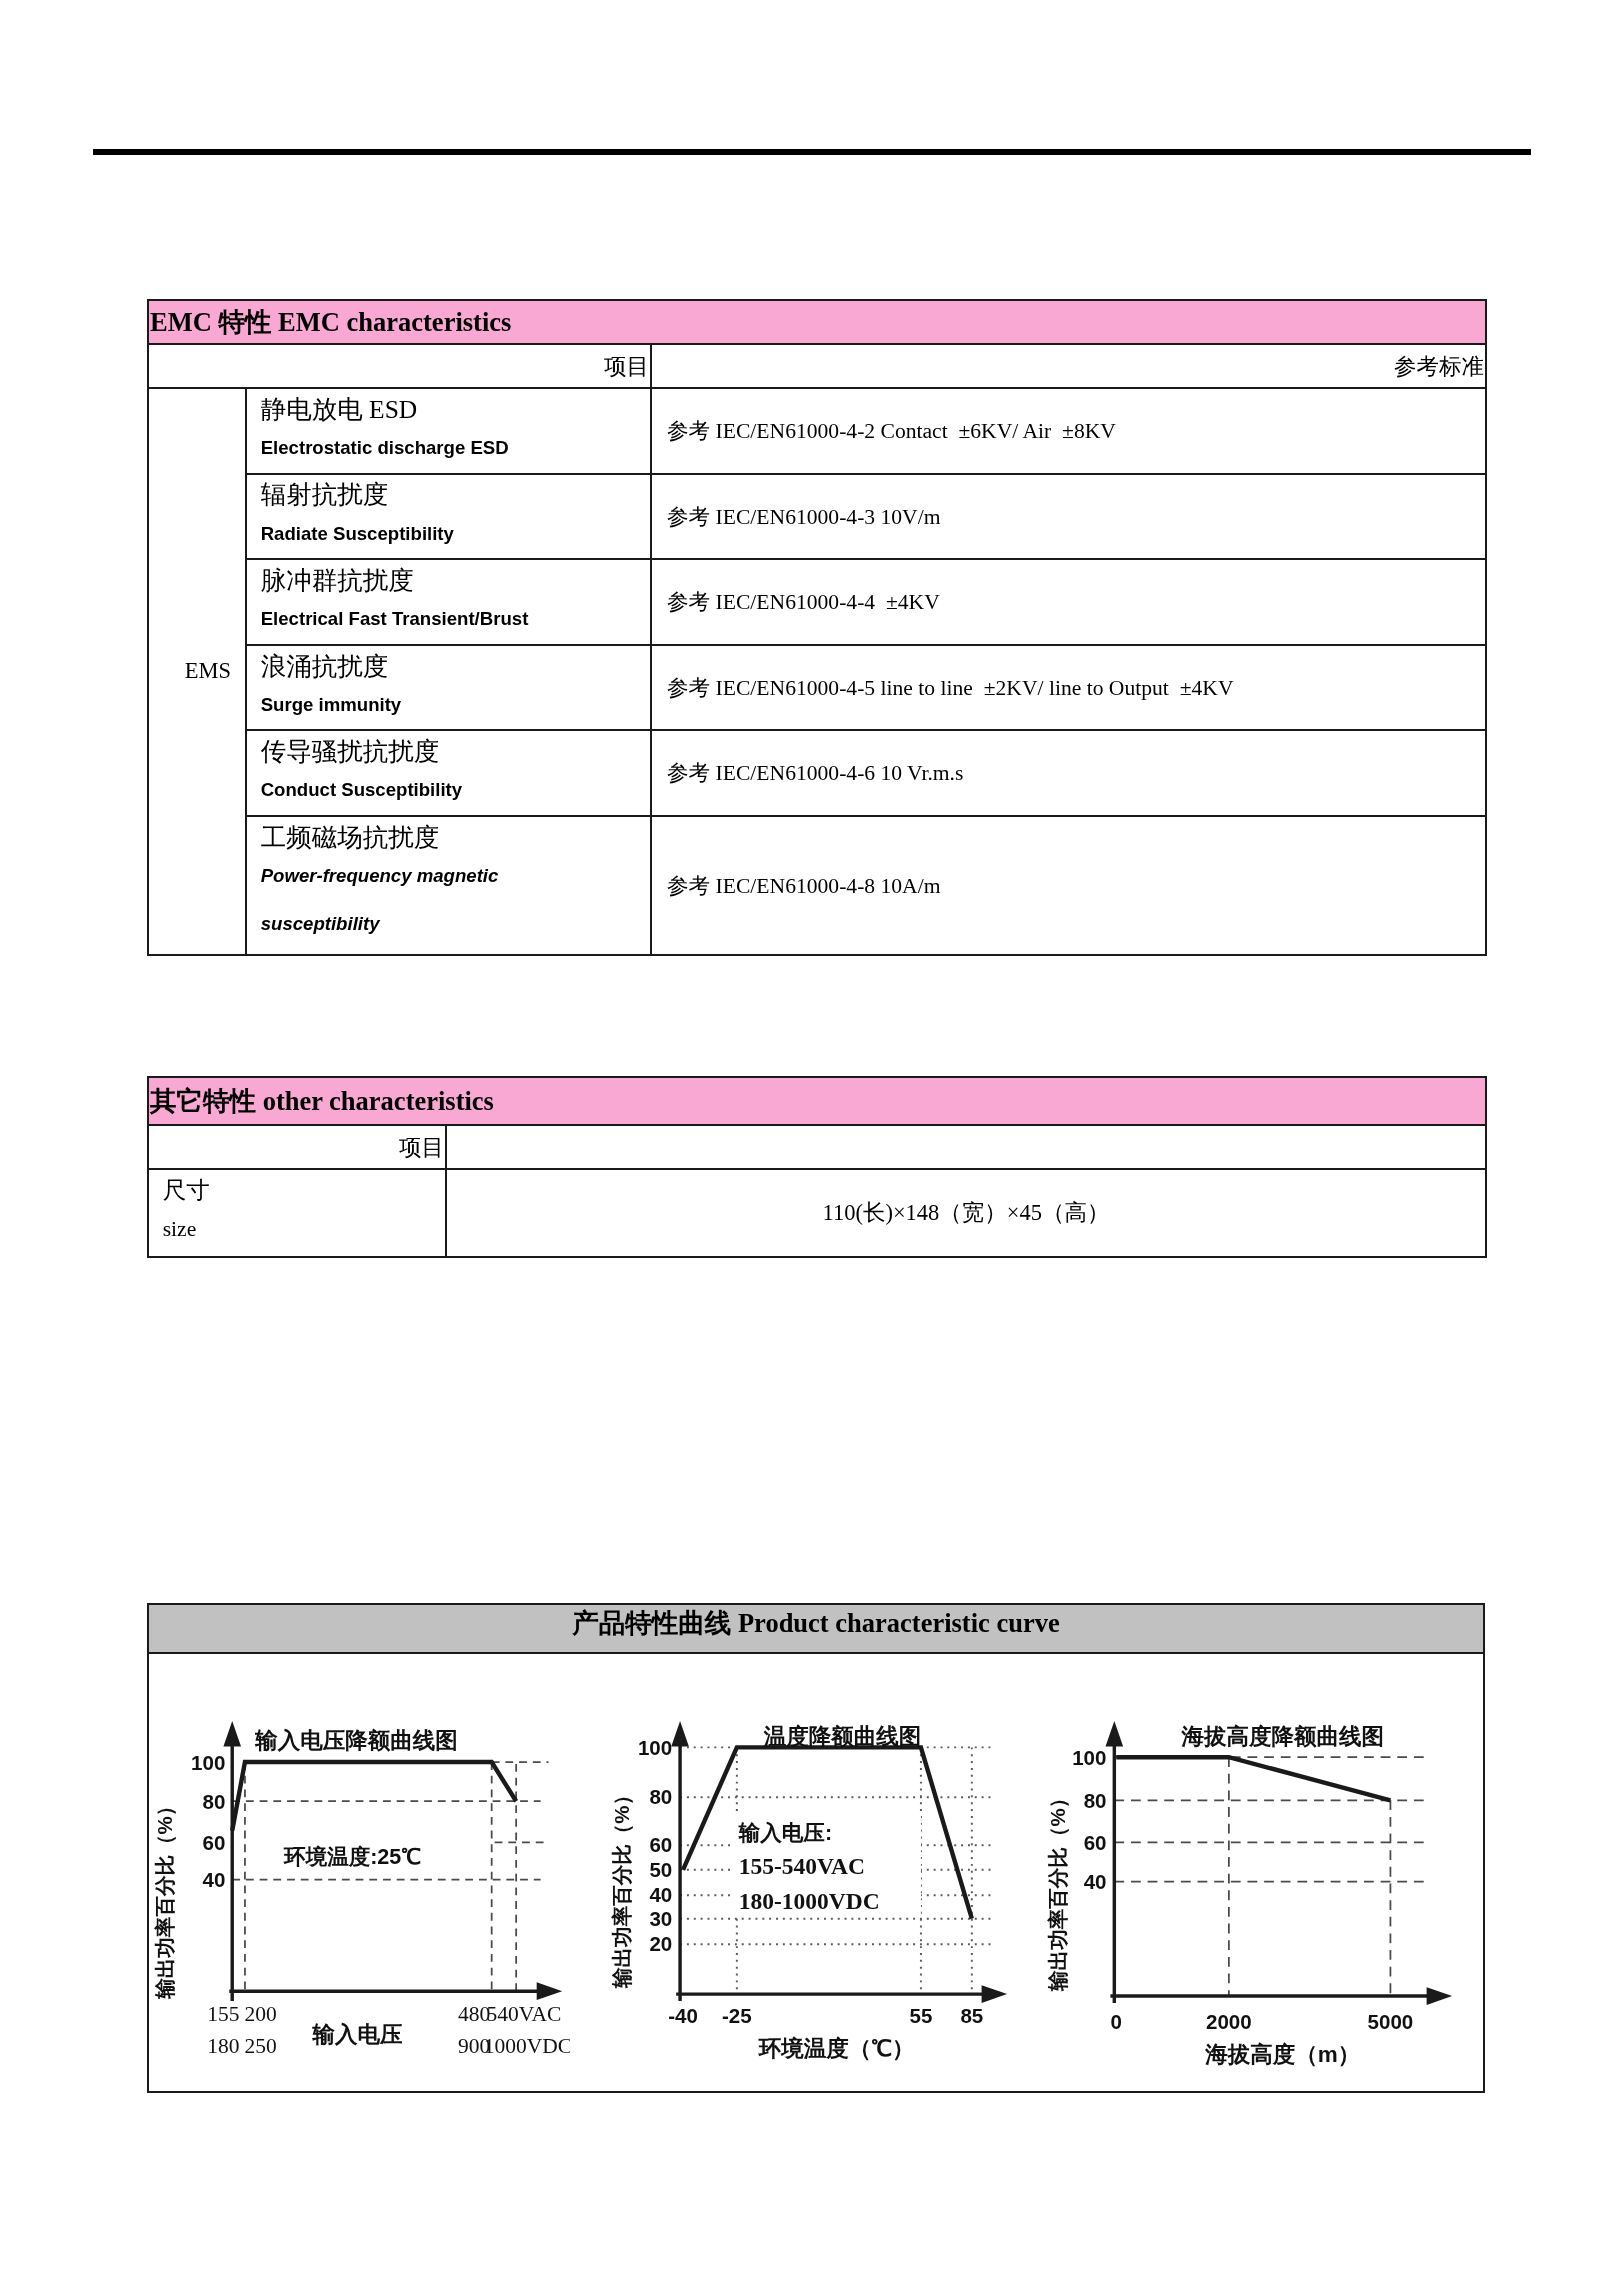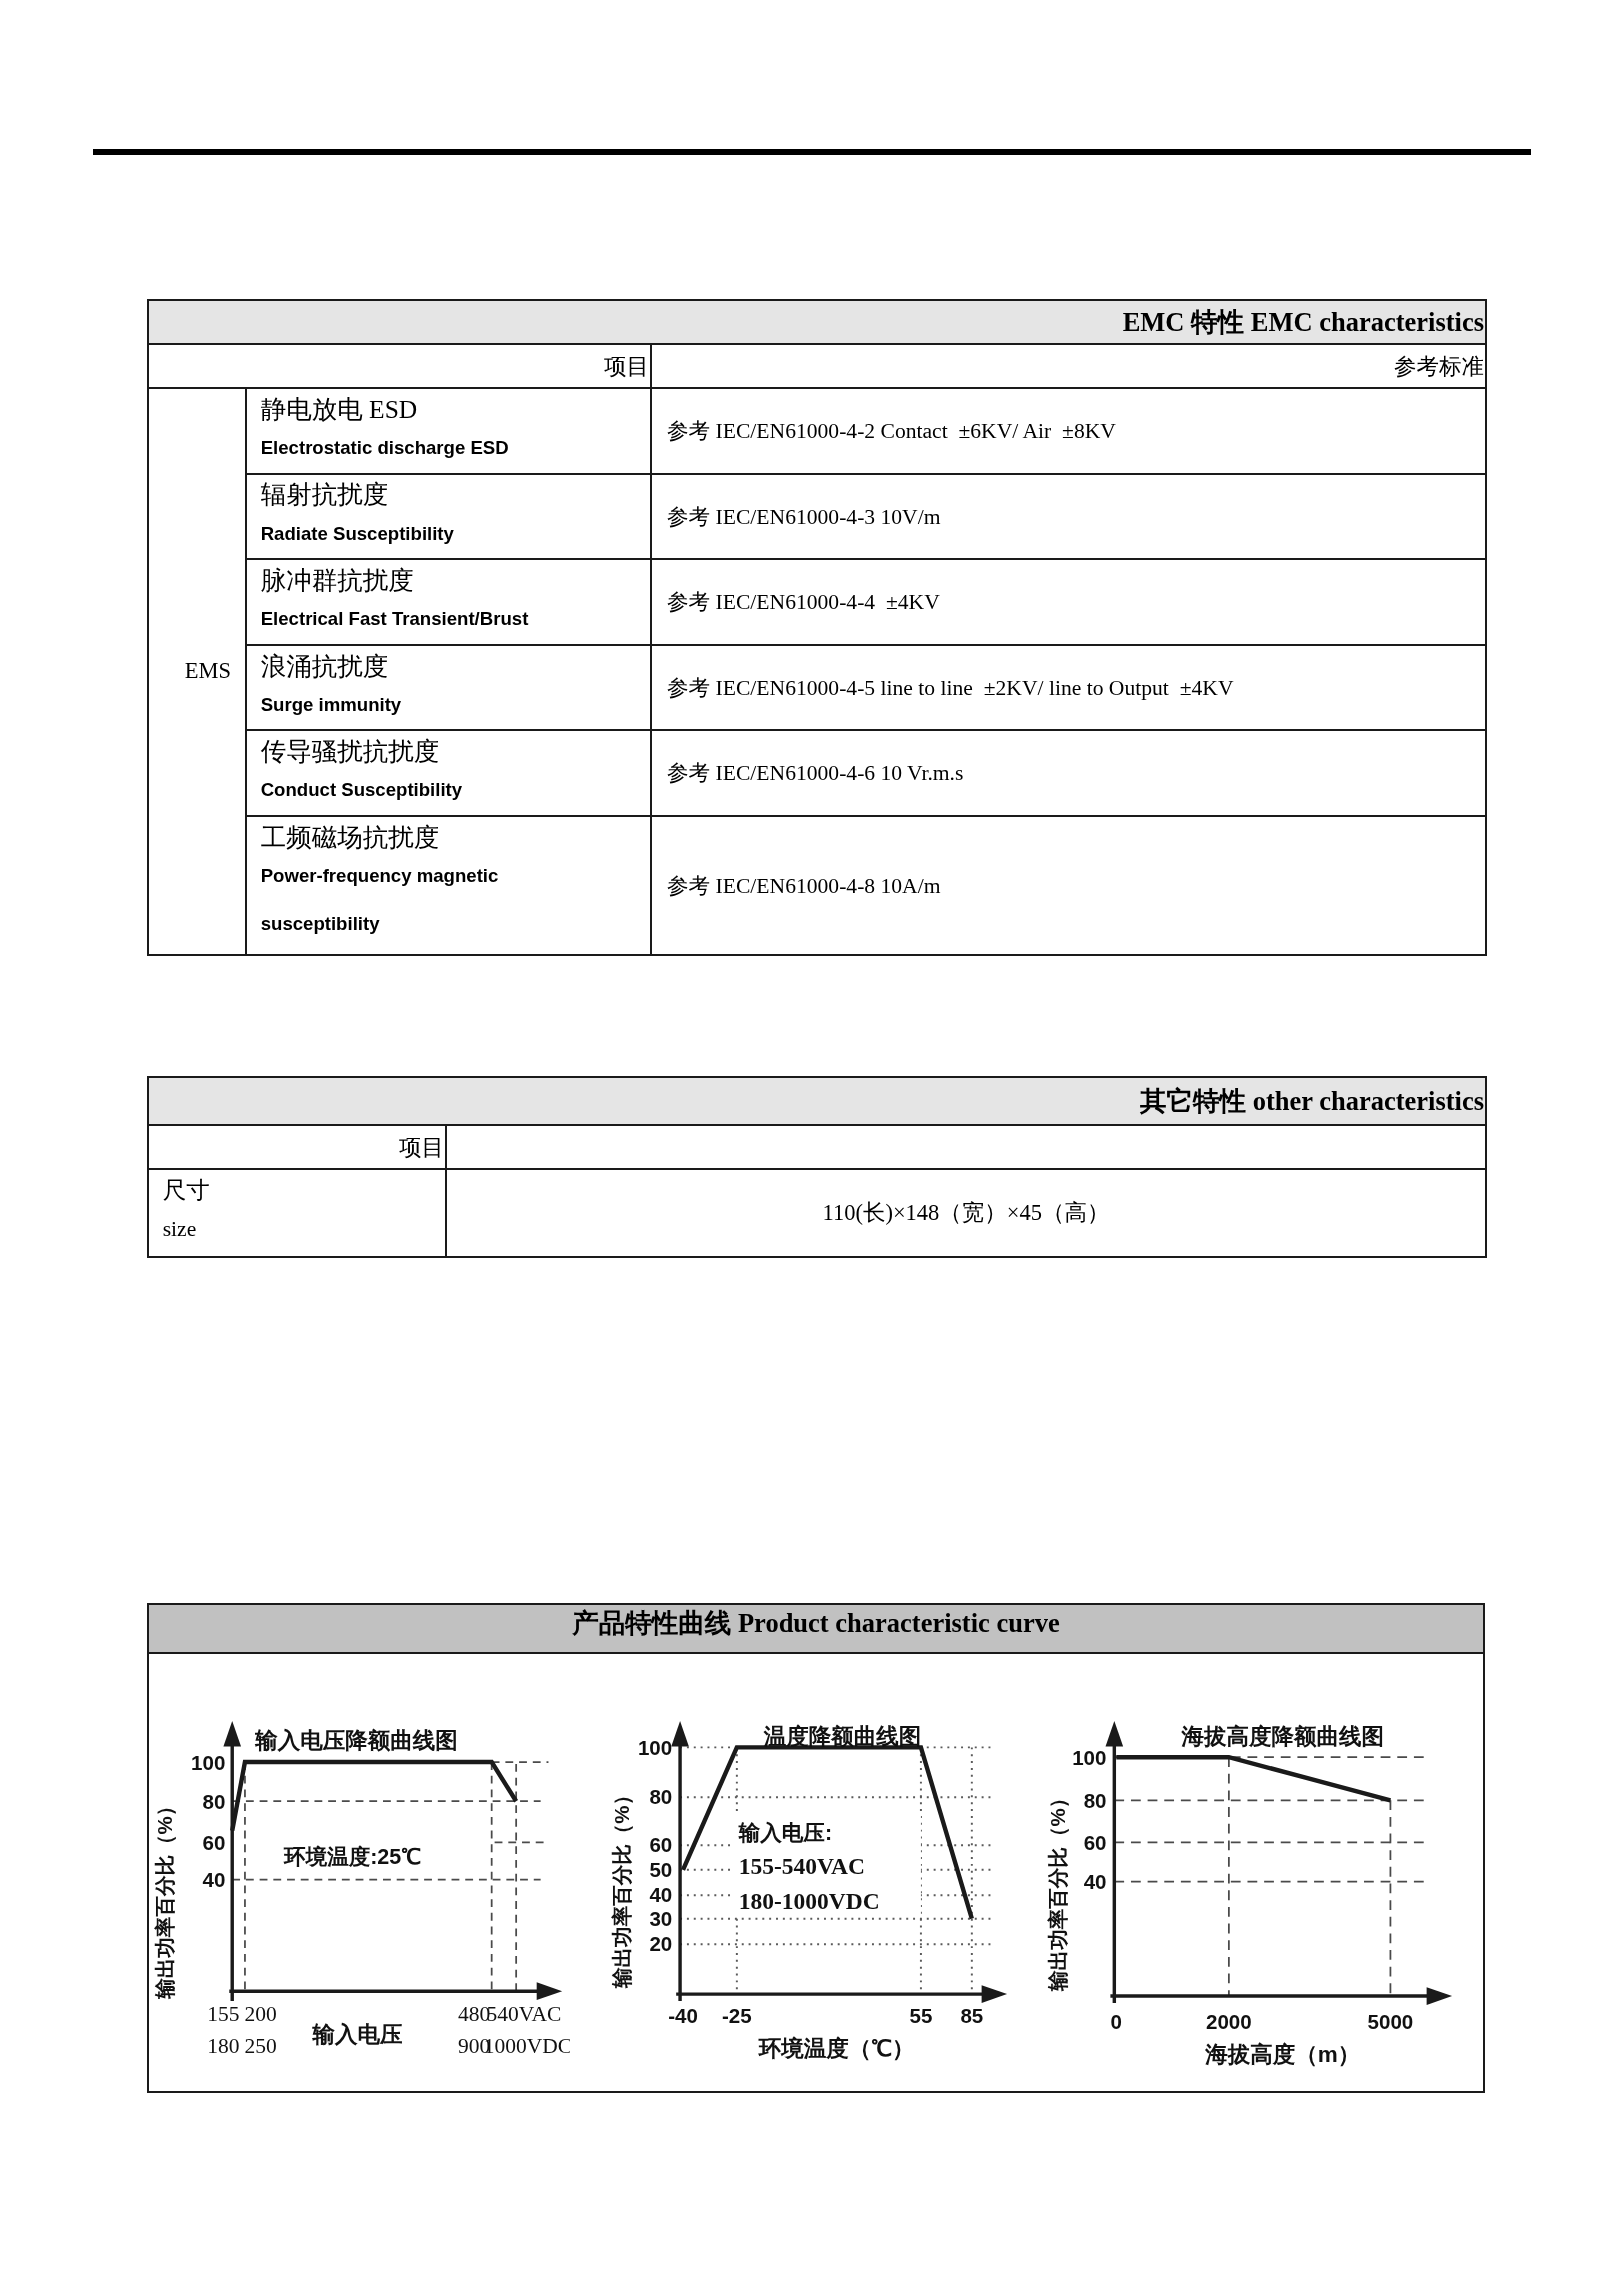--- a/index.html
+++ b/index.html
@@ -9,29 +9,29 @@
     font-family:"Liberation Serif", serif;
   }
   .top-rule { position:absolute; left:93px; top:149px; width:1438px; height:5.9px; background:#000; }
 
   table.tbl {
     position:absolute; border-collapse:collapse; table-layout:fixed;
     background:#fff;
   }
   table.tbl td { border:2px solid #1a1a1a; overflow:hidden; }
   td.title-cell {
-    background:#e5e5e5; text-align:right; vertical-align:middle;
+    background:#f9a8d4; text-align:left; vertical-align:middle;
     font:bold 26.5px "Liberation Serif", serif;
   }
   td.hdr { text-align:right; vertical-align:middle; font:22.5px "Liberation Serif", serif; }
   td.ems { text-align:center; vertical-align:middle; font:22.5px "Liberation Serif", serif;padding-left:23px; }
   td.item { vertical-align:top; padding:5.9px 0 0 13.7px; }
   td.item .zh { font:25.5px "Liberation Serif", serif; line-height:1.15; }
   td.item .en { font:bold 18.6px "Liberation Sans", sans-serif; line-height:2.6; }
-  td.item .en.wrap { max-width:279px; }
+  td.item .en.wrap { max-width:279px;font-style:italic; }
   td.val { vertical-align:middle; padding-left:15px; font:21.6px "Liberation Serif", serif; white-space:pre-wrap; }
   td.oitem { vertical-align:top; padding:5.9px 0 0 13.7px; }
   td.oitem .zh { font:23.5px "Liberation Serif", serif; line-height:1.2; }
   td.oitem .en { font:21.6px "Liberation Serif", serif; line-height:2.4; }
   td.oval { text-align:center; vertical-align:middle; }
   td.oval.sans { font:21.6px "Liberation Sans", sans-serif; }
   td.oval.serif { font:22.5px "Liberation Serif", serif; }
 
   .curves-box {
     position:absolute; left:147px; top:1603px; width:1338px; height:490px;

